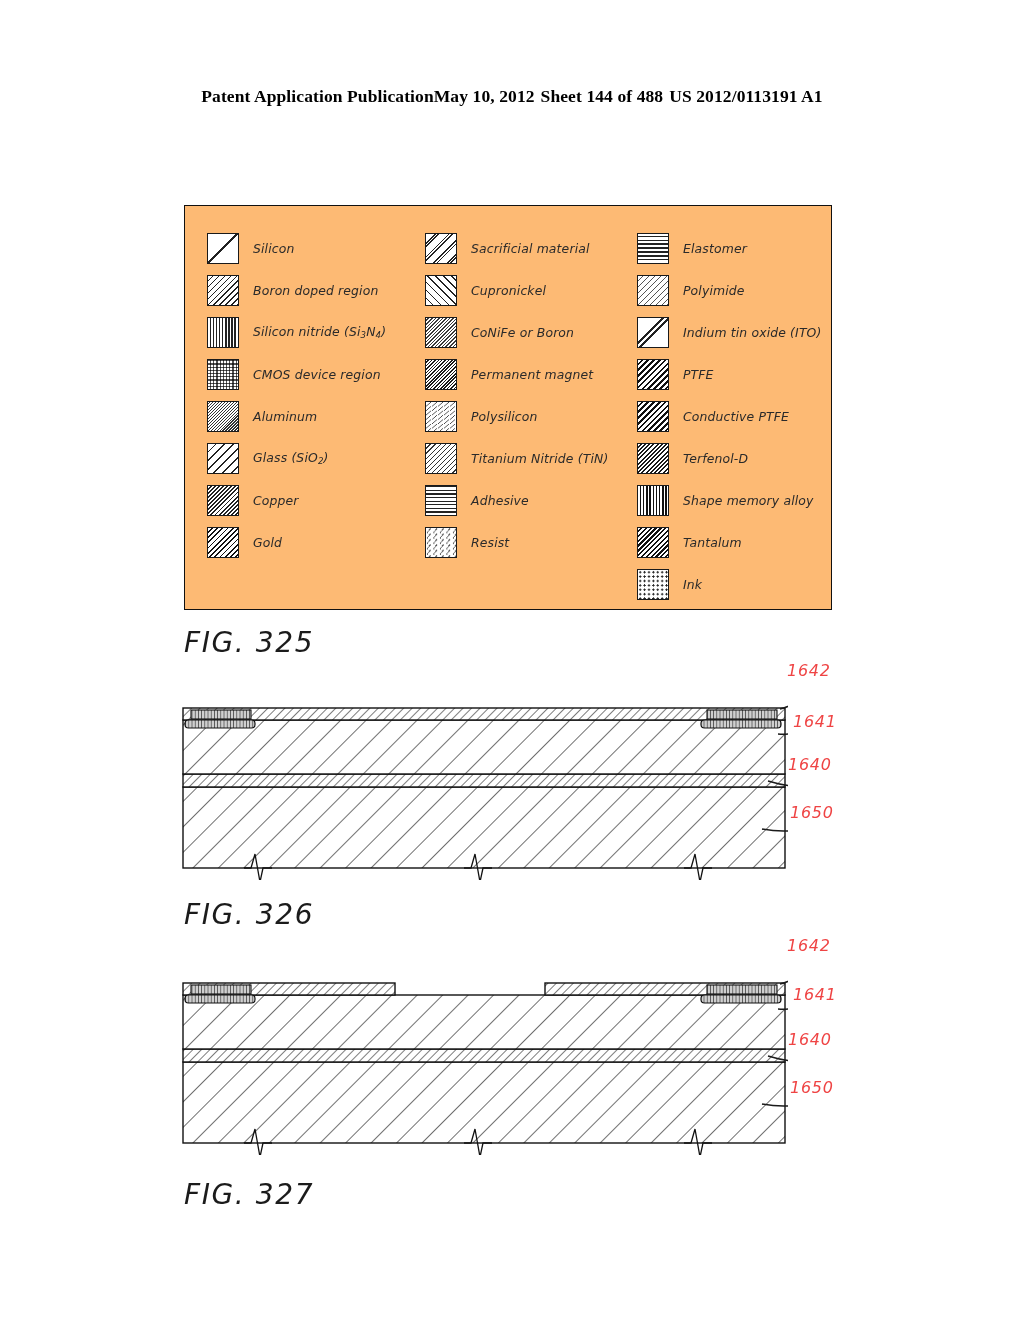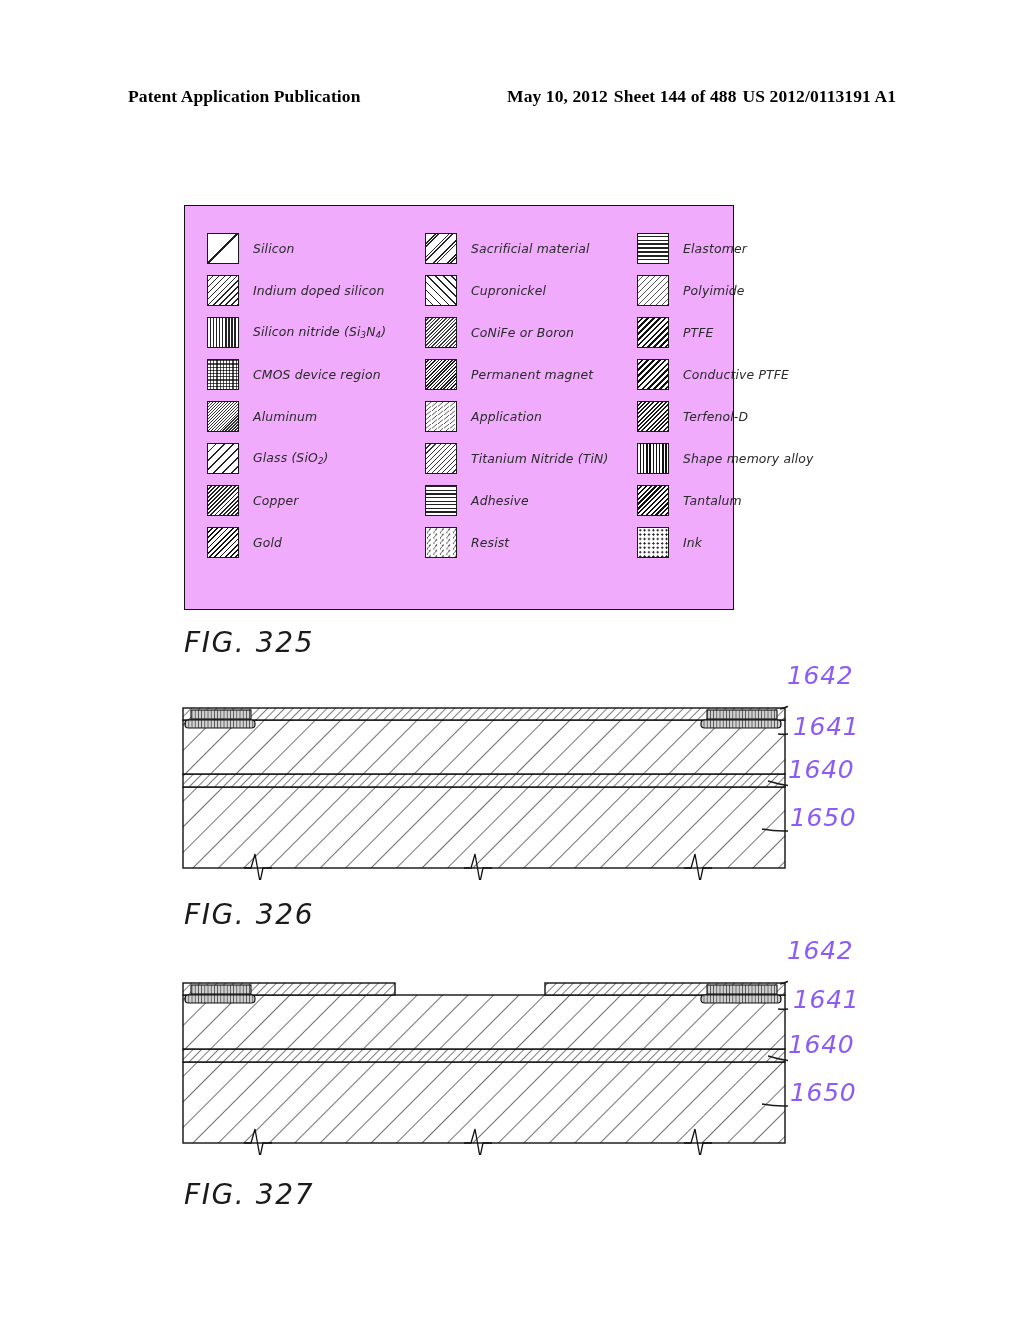--- a/index.html
+++ b/index.html
@@ -2,28 +2,28 @@
 <html><head>
 <meta charset="utf-8">
 <style>
   html,body{margin:0;padding:0;background:#ffffff;}
   body{width:1024px;height:1320px;position:relative;overflow:hidden;
        font-family:"Liberation Sans", sans-serif;color:#000;}
 
   
   #hdr{position:absolute;left:0;top:86px;width:1024px;height:26px;}
   #hdr .inner{position:absolute;left:128px;top:0;width:768px;
-       display:flex;justify-content:space-between;align-items:baseline;
+       display:flex;justify-content:center;align-items:baseline;
        font-family:"Liberation Serif", serif;font-weight:bold;font-size:17.5px;
        letter-spacing:.1px;white-space:nowrap;}
   #hdr .grp{display:flex;gap:6px;}
 
   
-  #legend-box{position:absolute;left:184px;top:205px;width:550px;height:405px;
-      border:1.6px solid #111;box-sizing:border-box;background:#f0abfc;}
+  #legend-box{position:absolute;left:184px;top:205px;width:648px;height:405px;
+      border:1.6px solid #111;box-sizing:border-box;background:#fdba74;}
   #legend-cols{position:absolute;left:0;top:0;width:100%;height:100%;}
   .legend-col{position:absolute;top:21px;}
   #col0{left:22px;}
   #col1{left:240px;}
   #col2{left:452px;}
   .legend-row{display:flex;align-items:center;height:42px;}
   .sw{width:32px;height:31px;border:1.3px solid #1a1a1a;box-sizing:border-box;
       flex:0 0 auto;background-color:#fff;background-repeat:repeat;}
   .lg-label{margin-left:14px;font-family:"DejaVu Sans", sans-serif;
       font-style:italic;font-size:12.4px;color:#2a2a2a;white-space:nowrap;
@@ -73,21 +73,21 @@
   .fig-cap{position:absolute;font-family:"DejaVu Sans", sans-serif;
       font-style:italic;font-size:28px;letter-spacing:1.6px;color:#1b1b1b;
       white-space:nowrap;}
 
   
   .xsec{position:absolute;}
   .xsec svg{display:block;}
 
   
   .refnum{position:absolute;font-family:"DejaVu Sans", sans-serif;
-      font-style:italic;font-size:25px;letter-spacing:.7px;color:#8b5cf6;
+      font-style:italic;font-size:16px;letter-spacing:.7px;color:#ef4444;
       white-space:nowrap;}
 </style>
 </head>
 <body>
 
 <div id="hdr">
   <div class="inner">
     <span>Patent Application Publication</span>
     <span class="grp">
       <span>May 10, 2012</span>
@@ -99,21 +99,21 @@
 
 <div id="legend-box">
   <div id="legend-cols">
     <div class="legend-col" id="col0">
         <div class="legend-row">
           <span class="sw p-silicon"></span>
           <span class="lg-label">Silicon</span>
         </div>
         <div class="legend-row">
           <span class="sw p-boron"></span>
-          <span class="lg-label">Indium doped silicon</span>
+          <span class="lg-label">Boron doped region</span>
         </div>
         <div class="legend-row">
           <span class="sw p-sinitride"></span>
           <span class="lg-label">Silicon nitride (Si<sub>3</sub>N<sub>4</sub>)</span>
         </div>
         <div class="legend-row">
           <span class="sw p-cmos"></span>
           <span class="lg-label">CMOS device region</span>
         </div>
         <div class="legend-row">
@@ -145,21 +145,21 @@
         <div class="legend-row">
           <span class="sw p-conife"></span>
           <span class="lg-label">CoNiFe or Boron</span>
         </div>
         <div class="legend-row">
           <span class="sw p-magnet"></span>
           <span class="lg-label">Permanent magnet</span>
         </div>
         <div class="legend-row">
           <span class="sw p-polysilicon"></span>
-          <span class="lg-label">Application</span>
+          <span class="lg-label">Polysilicon</span>
         </div>
         <div class="legend-row">
           <span class="sw p-tin"></span>
           <span class="lg-label">Titanium Nitride (TiN)</span>
         </div>
         <div class="legend-row">
           <span class="sw p-adhesive"></span>
           <span class="lg-label">Adhesive</span>
         </div>
         <div class="legend-row">
@@ -168,20 +168,24 @@
         </div>
       </div>
     <div class="legend-col" id="col2">
         <div class="legend-row">
           <span class="sw p-elastomer"></span>
           <span class="lg-label">Elastomer</span>
         </div>
         <div class="legend-row">
           <span class="sw p-polyimide"></span>
           <span class="lg-label">Polyimide</span>
+        </div>
+        <div class="legend-row">
+          <span class="sw p-ito"></span>
+          <span class="lg-label">Indium tin oxide (ITO)</span>
         </div>
         <div class="legend-row">
           <span class="sw p-ptfe"></span>
           <span class="lg-label">PTFE</span>
         </div>
         <div class="legend-row">
           <span class="sw p-cptfe"></span>
           <span class="lg-label">Conductive PTFE</span>
         </div>
         <div class="legend-row">

